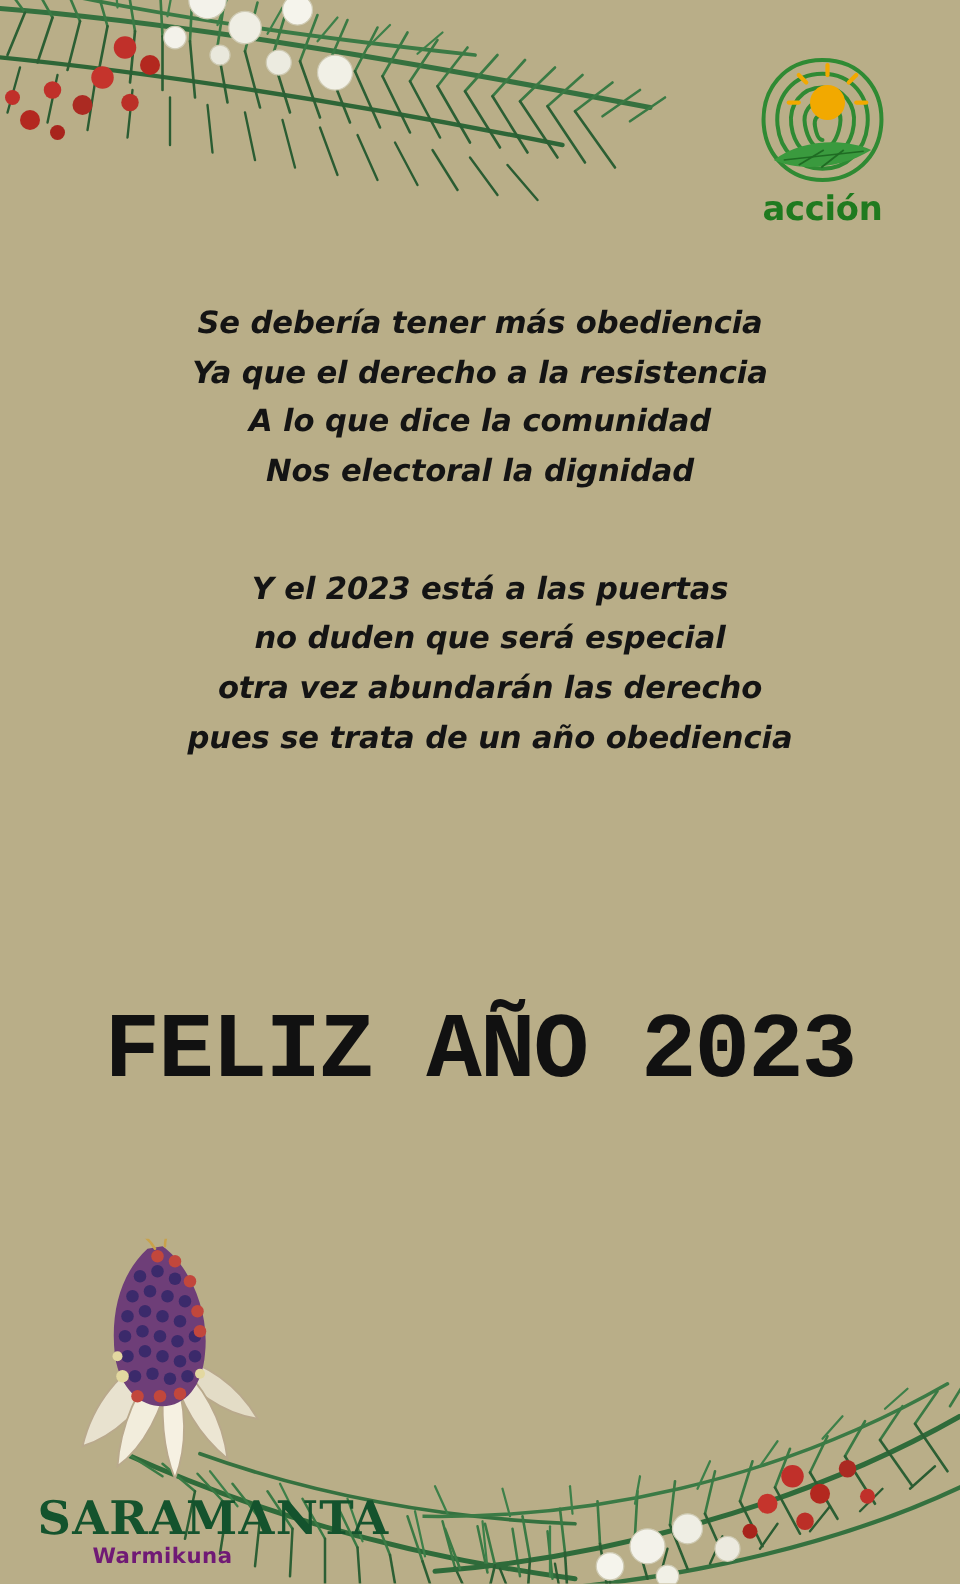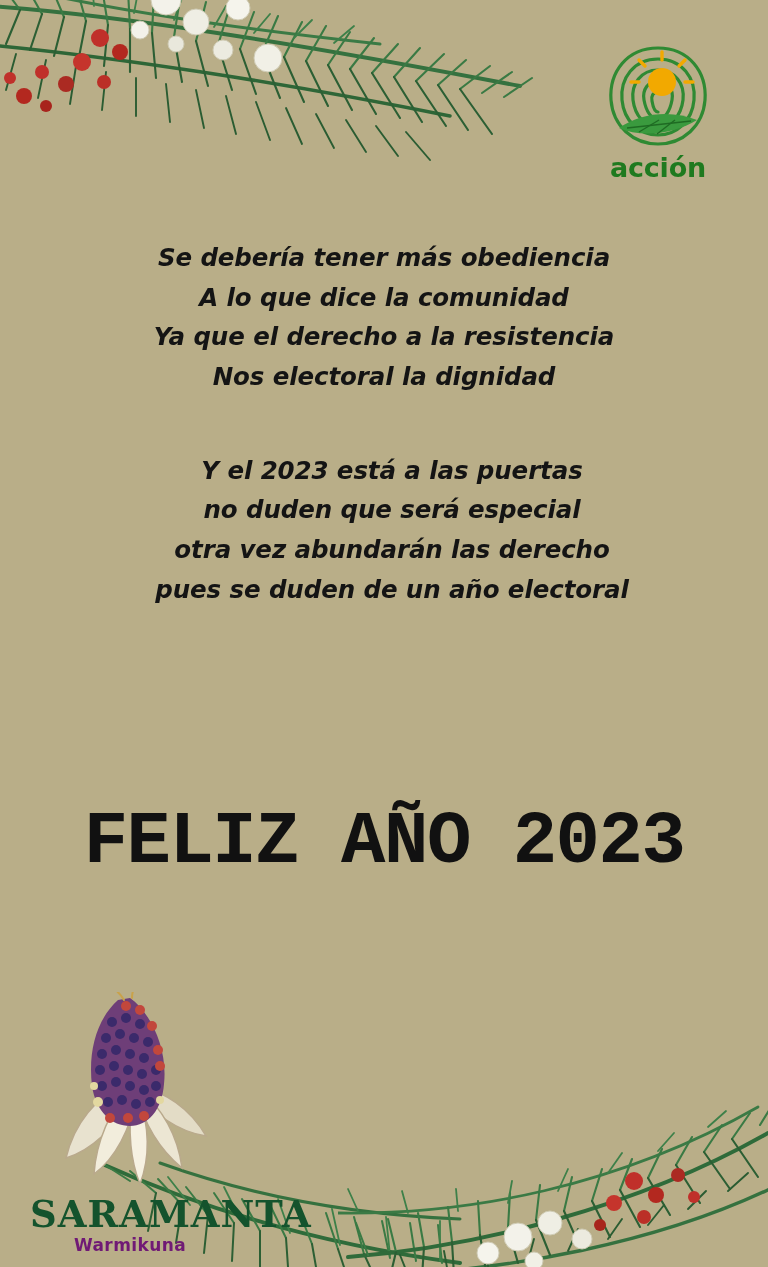--- a/index.html
+++ b/index.html
@@ -252,29 +252,29 @@
           <path d="M40 90 L 60 78"></path>
           <path d="M58 92 L 76 78"></path>
       </g>
     </svg>
     <span class="word1">acción</span>
   </div>
 
   <div class="verses">
     <p class="stanza stanza-1">
       <span class="line">Se debería tener más obediencia</span>
+      <span class="line">Ya que el derecho a la resistencia</span>
       <span class="line">A lo que dice la comunidad</span>
-      <span class="line">Ya que el derecho a la resistencia</span>
       <span class="line">Nos electoral la dignidad</span>
     </p>
     <p class="stanza stanza-2">
       <span class="line">Y el 2023 está a las puertas</span>
       <span class="line">no duden que será especial</span>
       <span class="line">otra vez abundarán las derecho</span>
-      <span class="line">pues se duden de un año electoral</span>
+      <span class="line">pues se trata de un año obediencia</span>
     </p>
   </div>
 
   <div class="greeting">FELIZ AÑO 2023</div>
 
   <svg class="branch-svg branch-bl" width="430" height="300" viewBox="0 0 430 300">
     <g fill="none" stroke-linecap="round">
       <path d="M420 296 C 300 280, 180 250, 60 196" stroke="#2f6b3a" stroke-width="4"></path>
       <path d="M420 252 C 320 248, 220 232, 120 196" stroke="#35713f" stroke-width="3"></path>
       <g stroke="#3a7a44" stroke-width="2">

